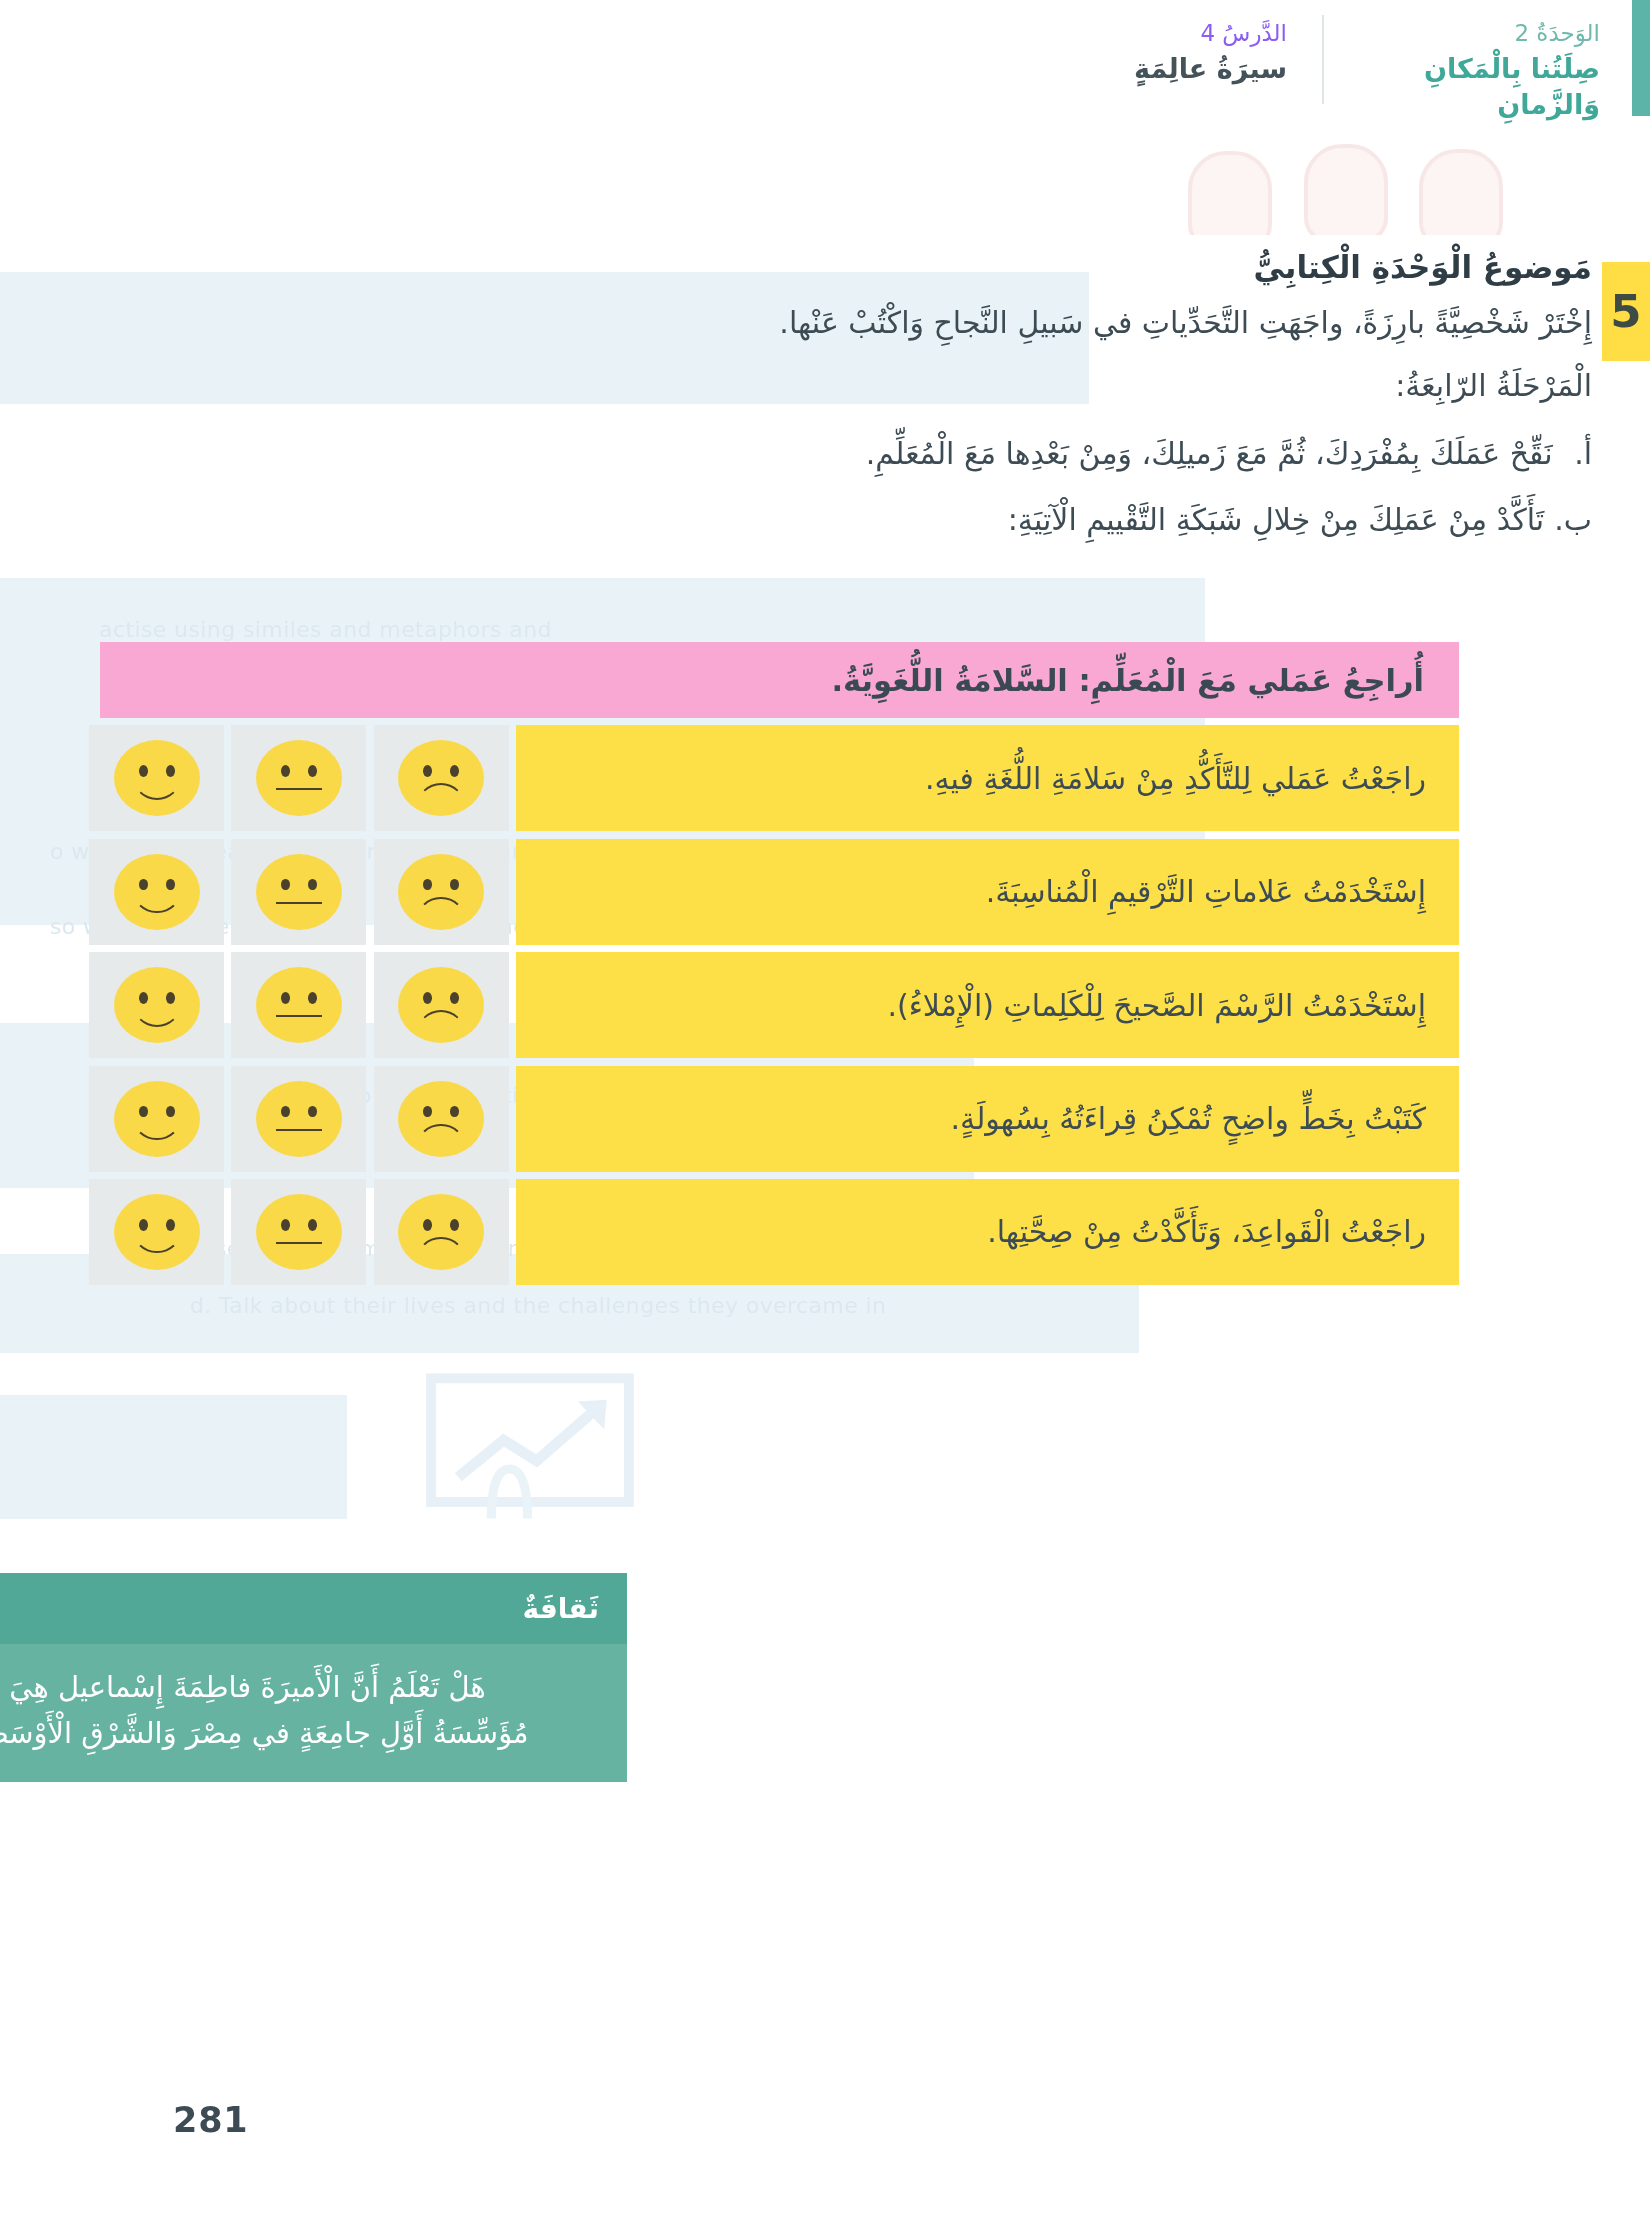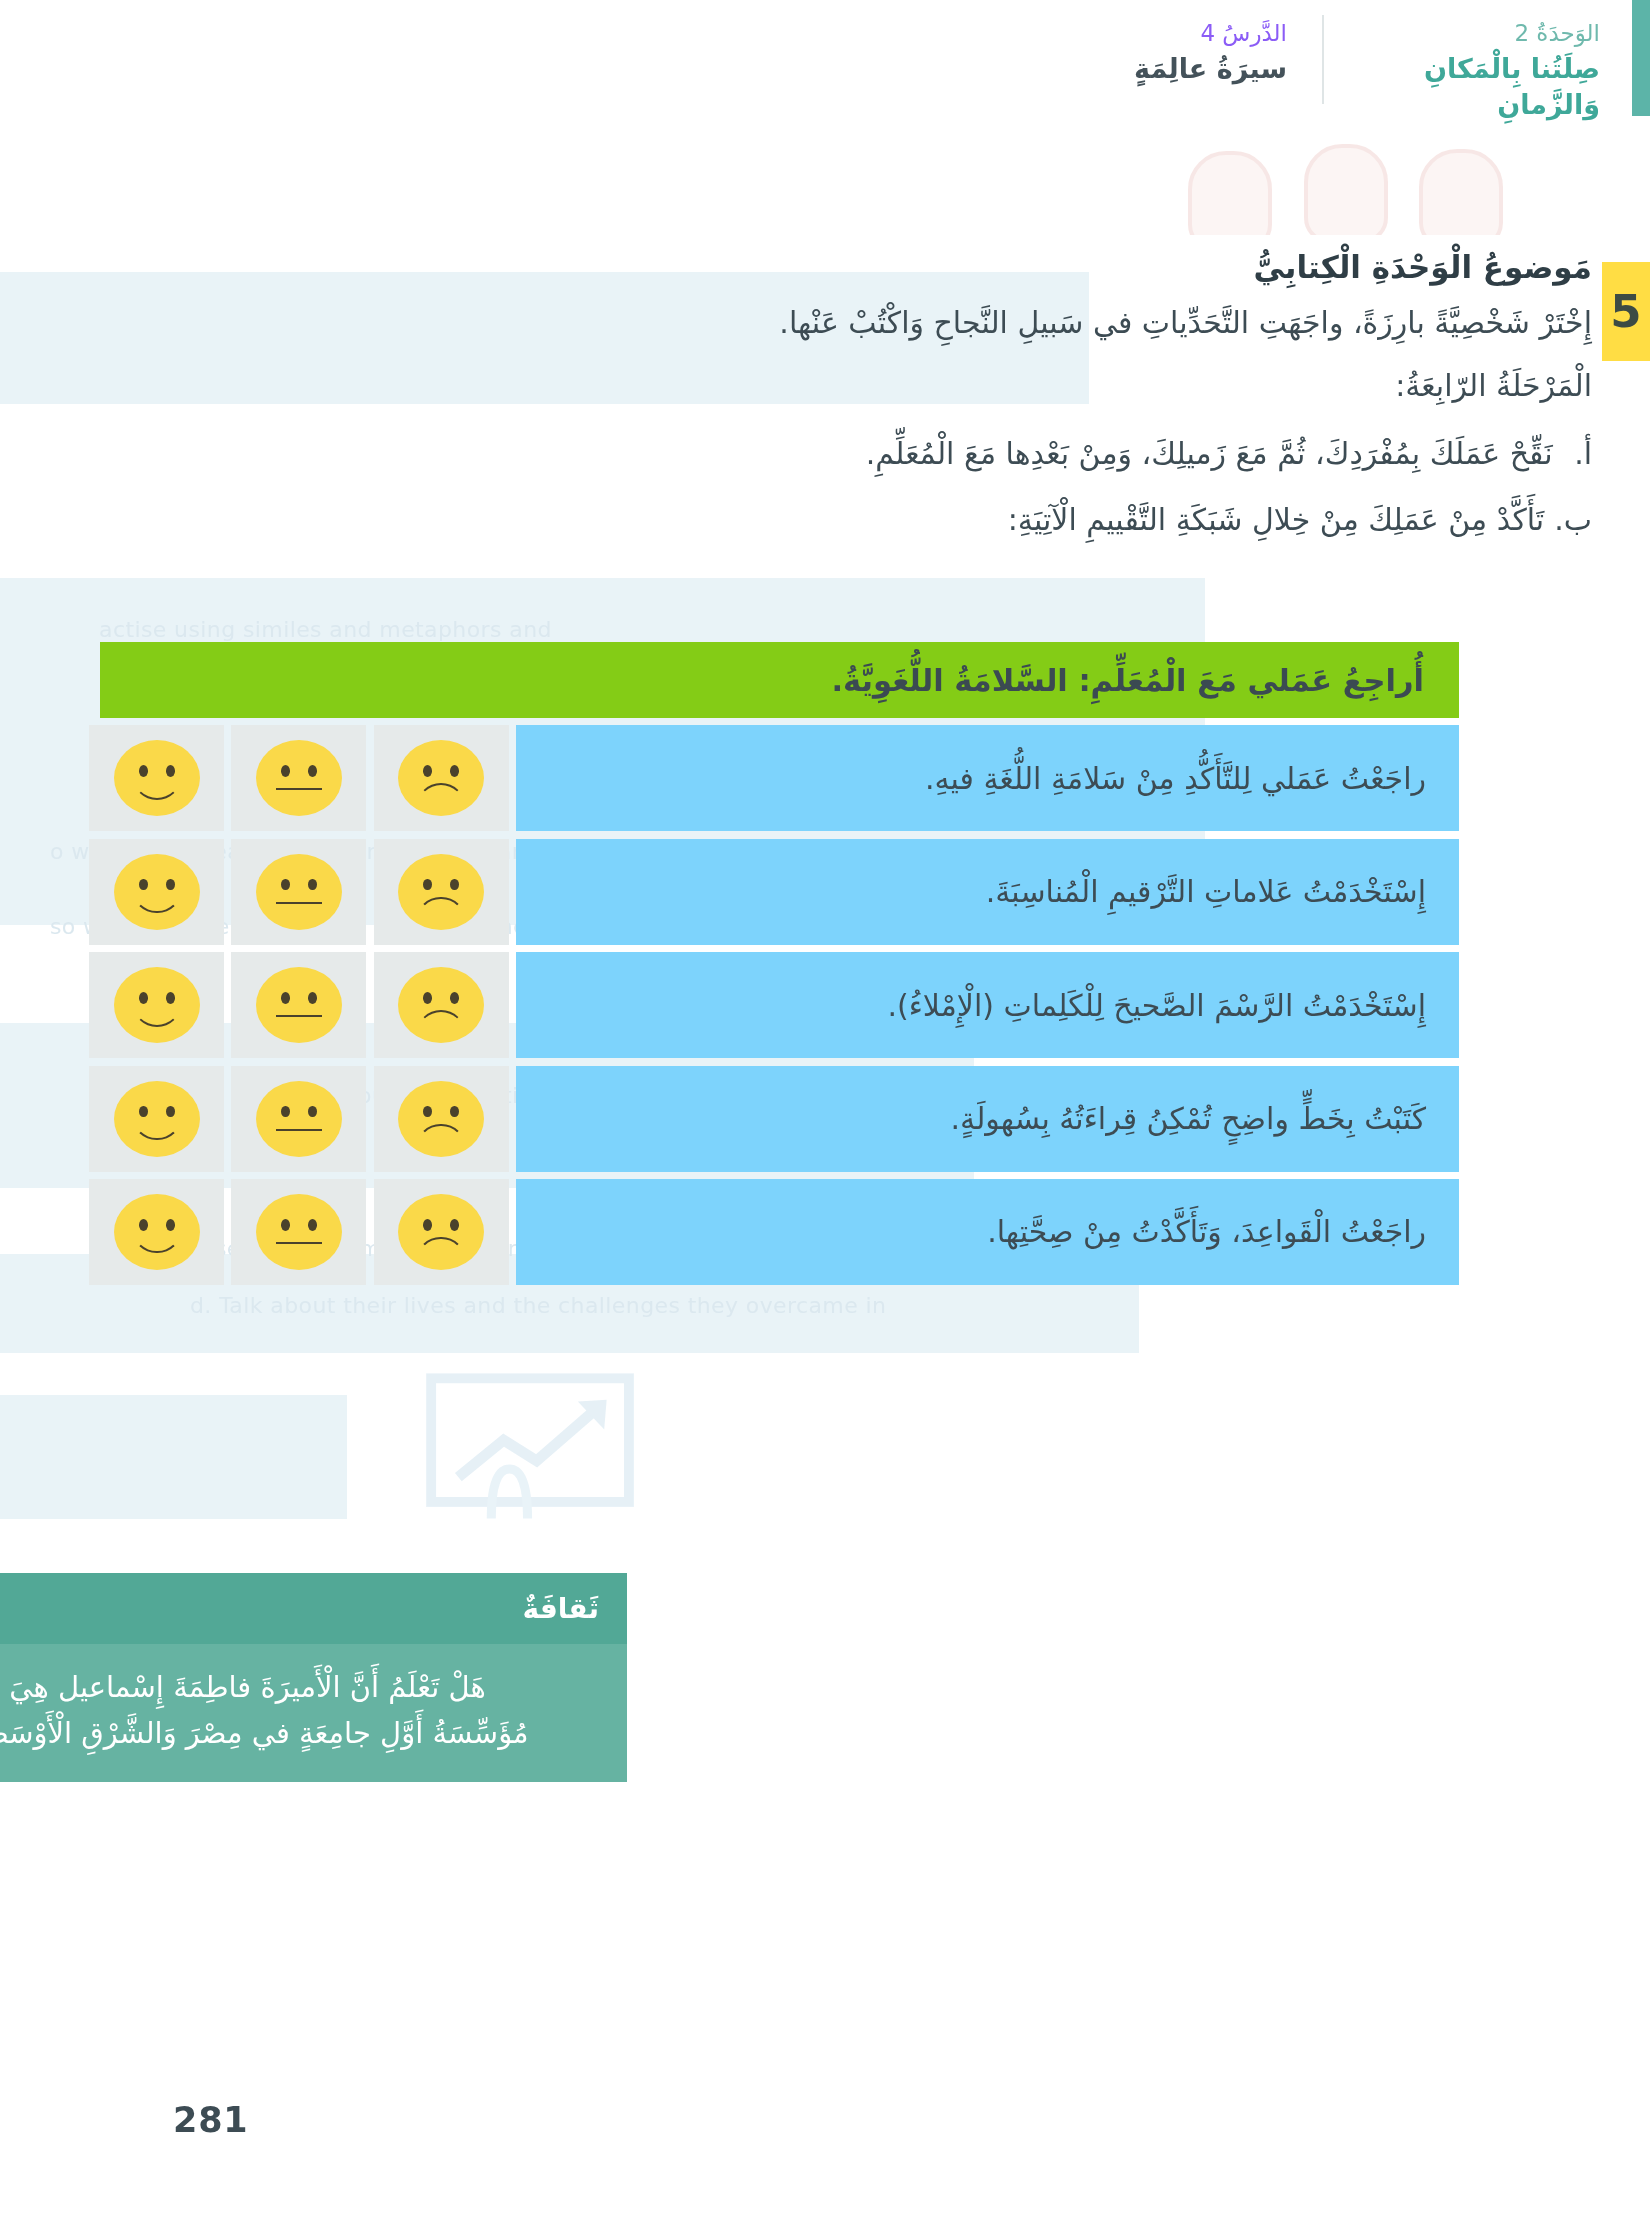--- a/index.html
+++ b/index.html
@@ -193,21 +193,21 @@
   .step-row.tight .step-marker { margin-left: 10px; }
 
   
   .eval-table {
     position: absolute;
     top: 642px;
     right: 191px;
     width: 1370px;
   }
   .eval-head {
-    background: #84cc16;
+    background: #f9a8d4;
     height: 76px;
     display: flex;
     align-items: center;
     justify-content: flex-start;
     padding: 0 35px;
     box-sizing: border-box;
     margin-left: 11px;
   }
   .eval-head-text {
     font-size: 30.5px;
@@ -218,21 +218,21 @@
   }
   .eval-row {
     display: flex;
     flex-direction: row;
     height: 106px;
     margin-top: 7.4px;
     align-items: stretch;
   }
   .eval-statement {
     flex: 1 1 auto;
-    background: #7dd3fc;
+    background: #fde047;
     display: flex;
     align-items: center;
     justify-content: flex-start;
     padding: 0 33px;
     box-sizing: border-box;
   }
   .eval-statement span {
     font-size: 30px;
     color: #3d4c54;
     line-height: 1.3;

